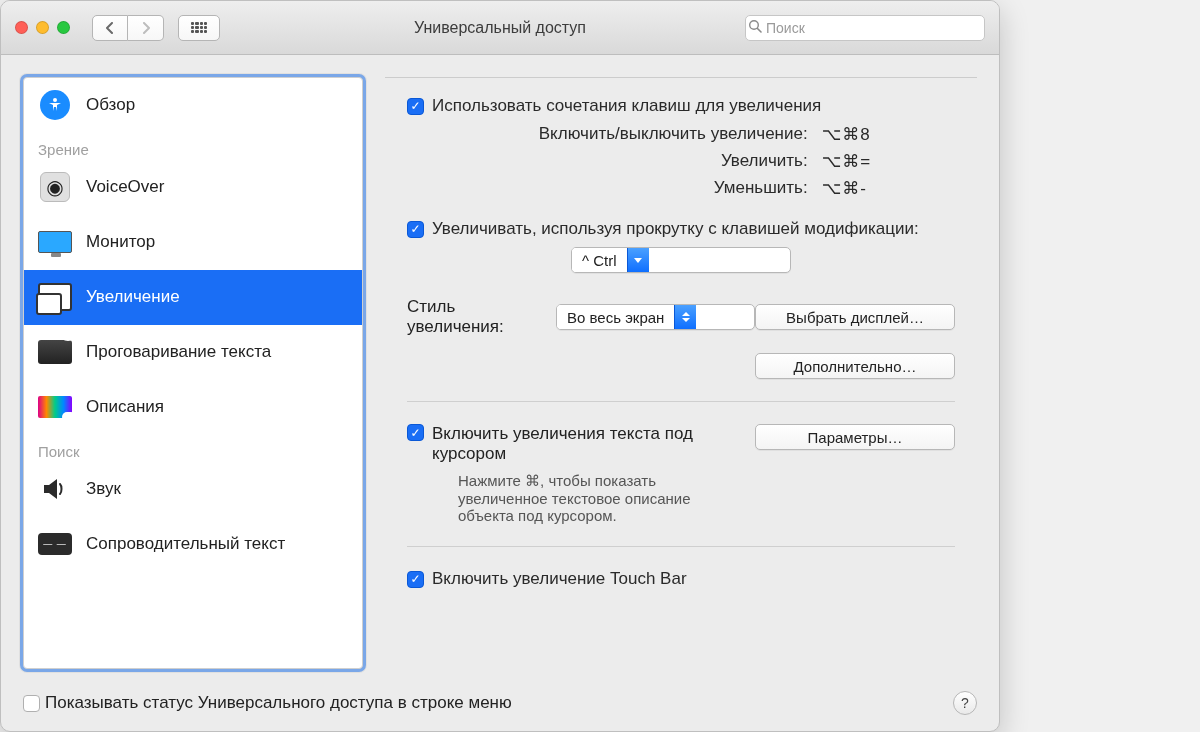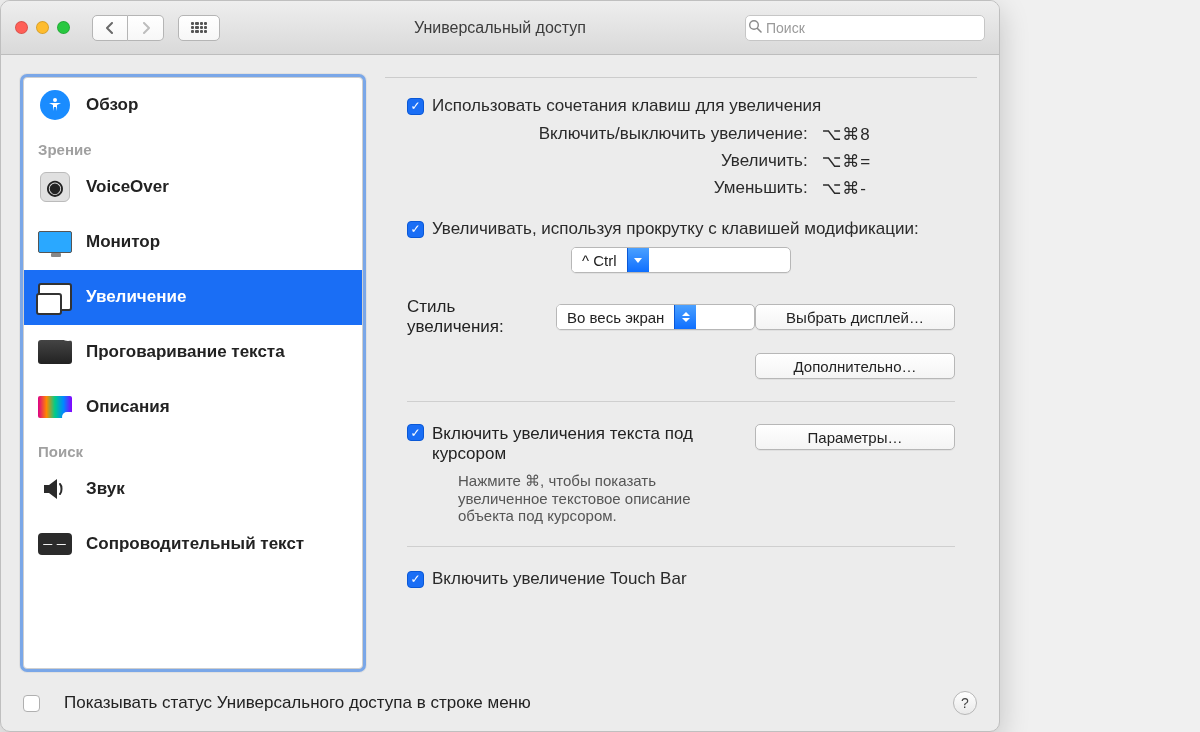--- a/index.html
+++ b/index.html
@@ -95,21 +95,20 @@
   }
 
   .sidebar {
     width: 340px;
     background:#fff;
     border:1px solid #cfcfcf;
     border-radius:4px;
     box-shadow: 0 0 0 3px #7aa7e8, 0 0 0 4px rgba(0,0,0,.05);
     overflow-y:auto;
     padding-bottom:6px;
-    font-weight:bold;
   }
   .sb-item {
     display:flex; align-items:center; gap:14px;
     padding:10px 14px; font-size:17px; color:#222;
     border-bottom:1px solid transparent;
   }
   .sb-item.selected { background:#1a6ef5; color:#fff; }
   .sb-section {
     padding:8px 14px 2px 14px;
     color:#a0a0a0; font-size:15px;
@@ -212,21 +211,21 @@
     margin-top:4px;
   }
   .hover-row .main { flex:1; }
   .hover-row .desc {
     margin:8px 0 0 26px; font-size:15px; color:#555; max-width:520px;
   }
 
   
   .footer {
     padding:10px 22px 16px 22px;
-    display:flex; align-items:center; gap:24px;
+    display:flex; align-items:center; gap:5px;
     font-size:17px;
     justify-content:center;
   }
   .help-btn {
     margin-left:auto;
     width:24px; height:24px; border-radius:50%;
     background:linear-gradient(#ffffff,#e9e9e9);
     border:1px solid #b7b7b7;
     display:flex; align-items:center; justify-content:center;
     font-size:14px; color:#444;

